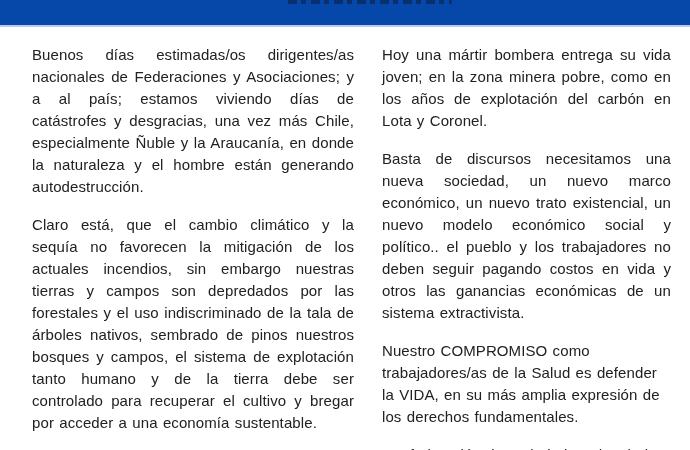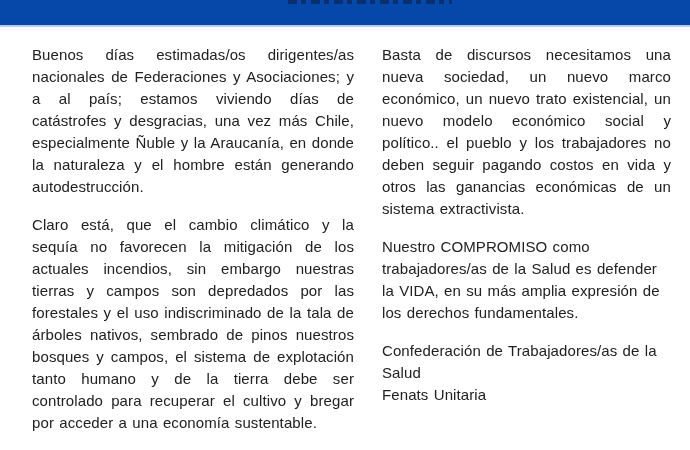--- a/index.html
+++ b/index.html
@@ -55,18 +55,19 @@
 </div>
 
 <div class="content">
   <div class="col col-left">
     <p class="para">Buenos días estimadas/os dirigentes/as nacionales de Federaciones y Asociaciones; y a al país; estamos  viviendo días de catástrofes y desgracias, una vez más Chile, especialmente Ñuble y la Araucanía,   en donde la naturaleza y el hombre están generando autodestrucción.</p>
     <p class="para">Claro está, que el cambio climático y la sequía no favorecen la mitigación de los actuales incendios, sin embargo nuestras tierras y campos son depredados por las forestales y el uso indiscriminado de la tala de árboles nativos,  sembrado de pinos nuestros bosques y campos,   el sistema de explotación tanto humano y de la tierra debe ser controlado para recuperar el cultivo y bregar por acceder a una economía sustentable.</p>
 
   </div>
 
   <div class="col col-right">
+    <p class="para">Hoy una mártir bombera entrega su vida joven; en la zona minera pobre, como en los años de explotación del carbón en Lota y Coronel.</p>
     <p class="para">Basta de discursos necesitamos una nueva sociedad, un nuevo marco económico, un nuevo trato existencial, un nuevo modelo económico social y político.. el pueblo y los trabajadores no deben seguir pagando costos en vida y otros las ganancias económicas de un sistema extractivista.</p>
     <p class="para-centered">Nuestro COMPROMISO como trabajadores/as de la Salud es defender la VIDA,   en su más amplia expresión de los derechos fundamentales.</p>
     <p class="para-centered">Confederación de Trabajadores/as de la Salud
 Fenats Unitaria</p>
   </div>
 </div>
 
 </body></html>

